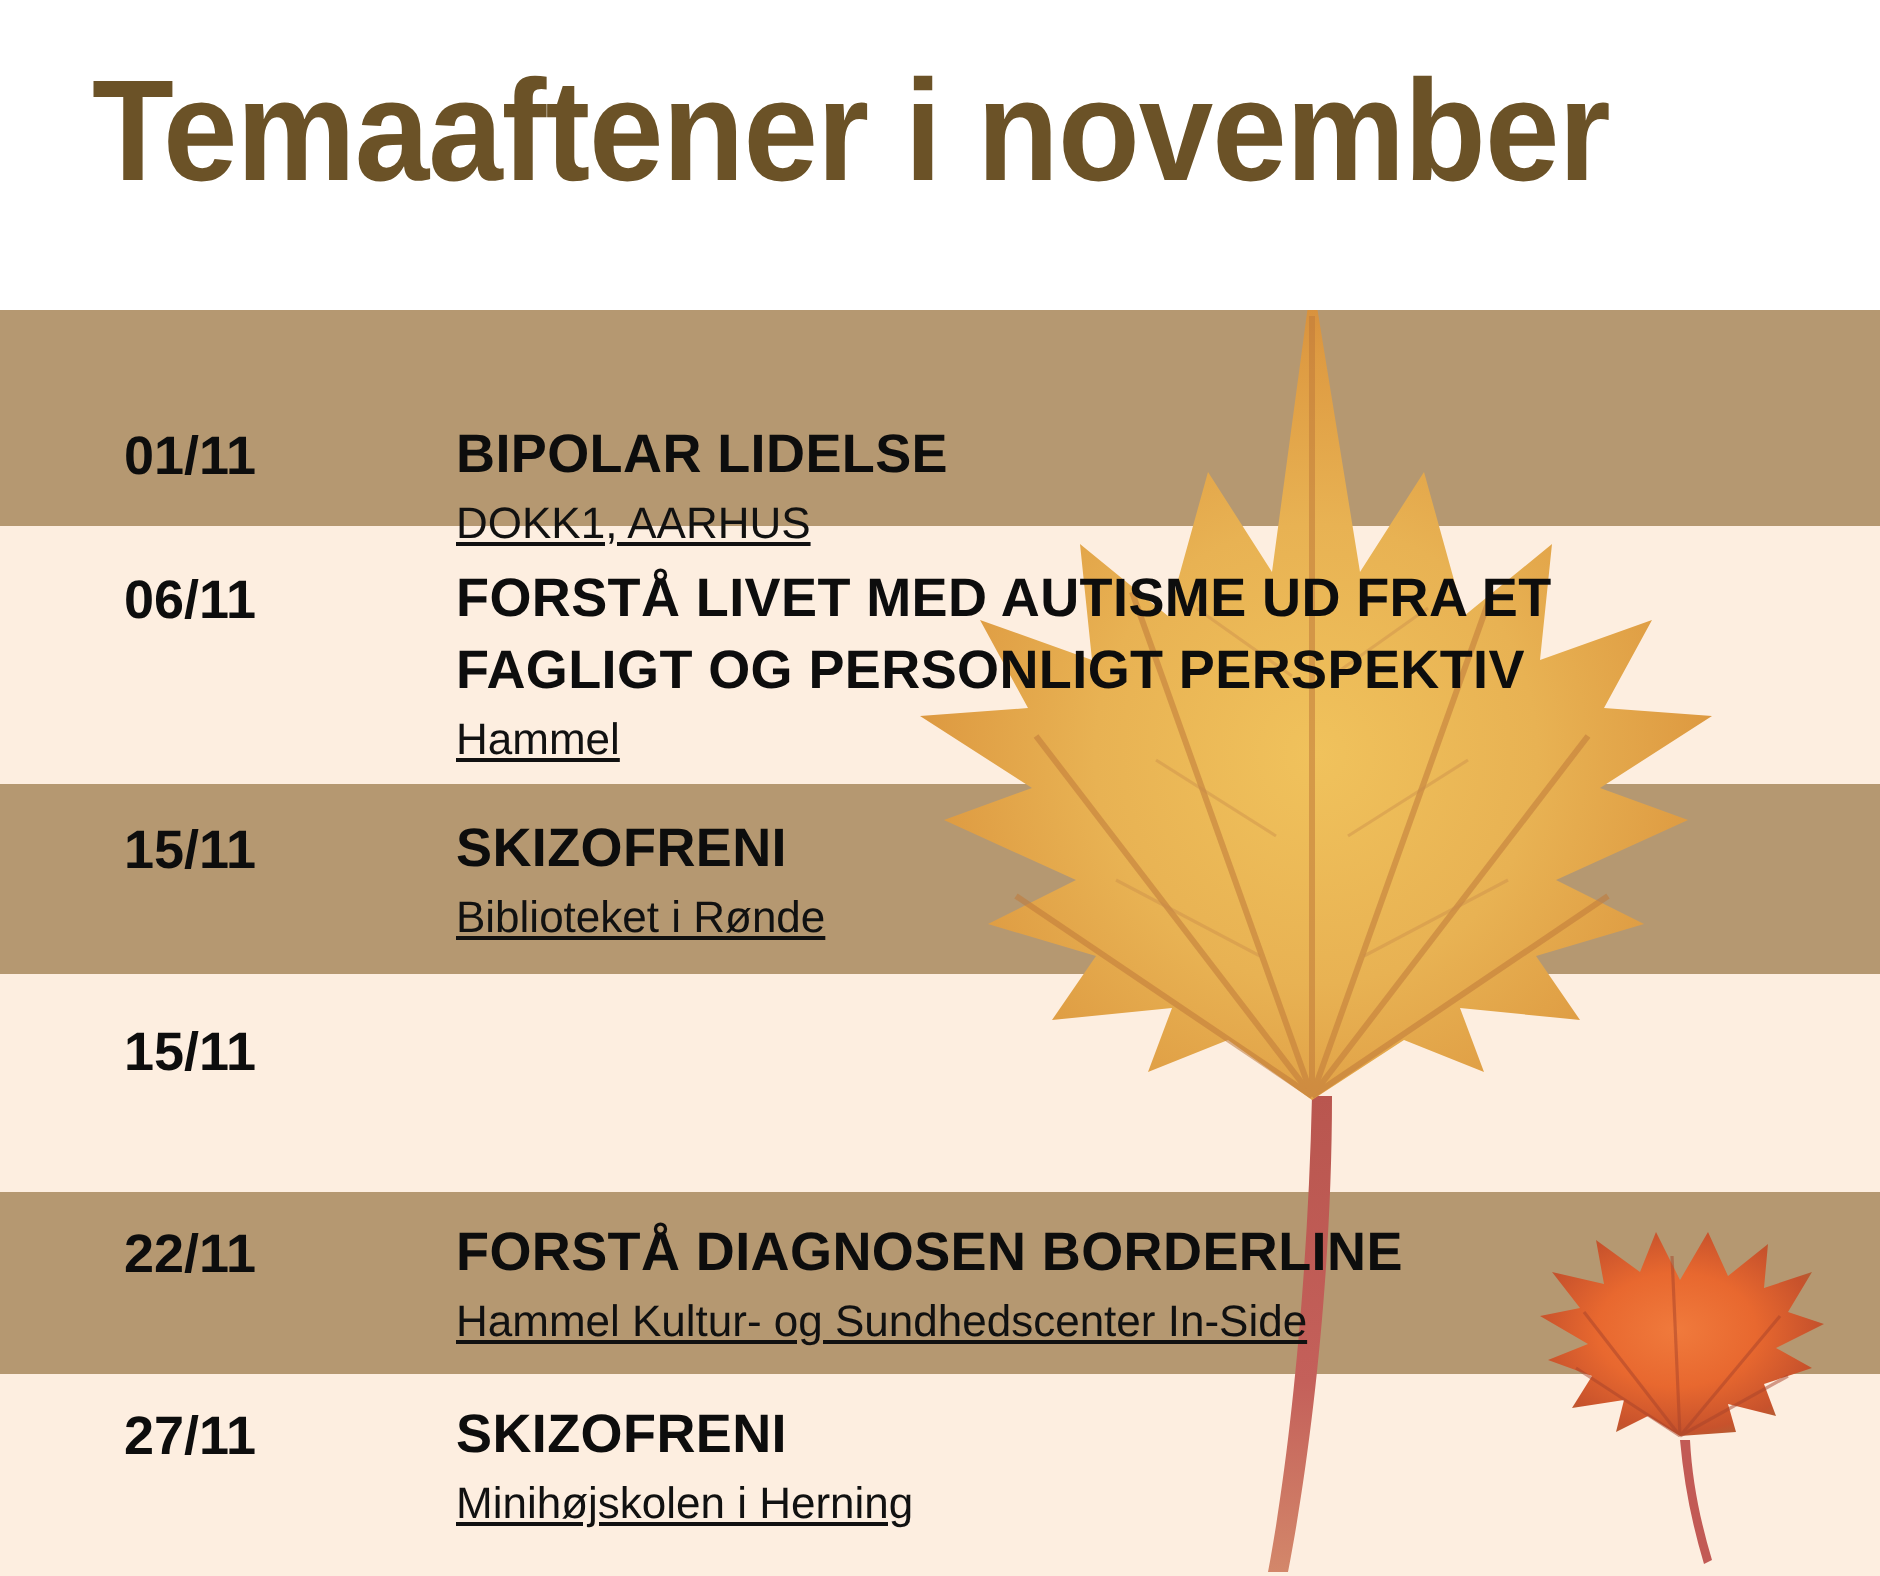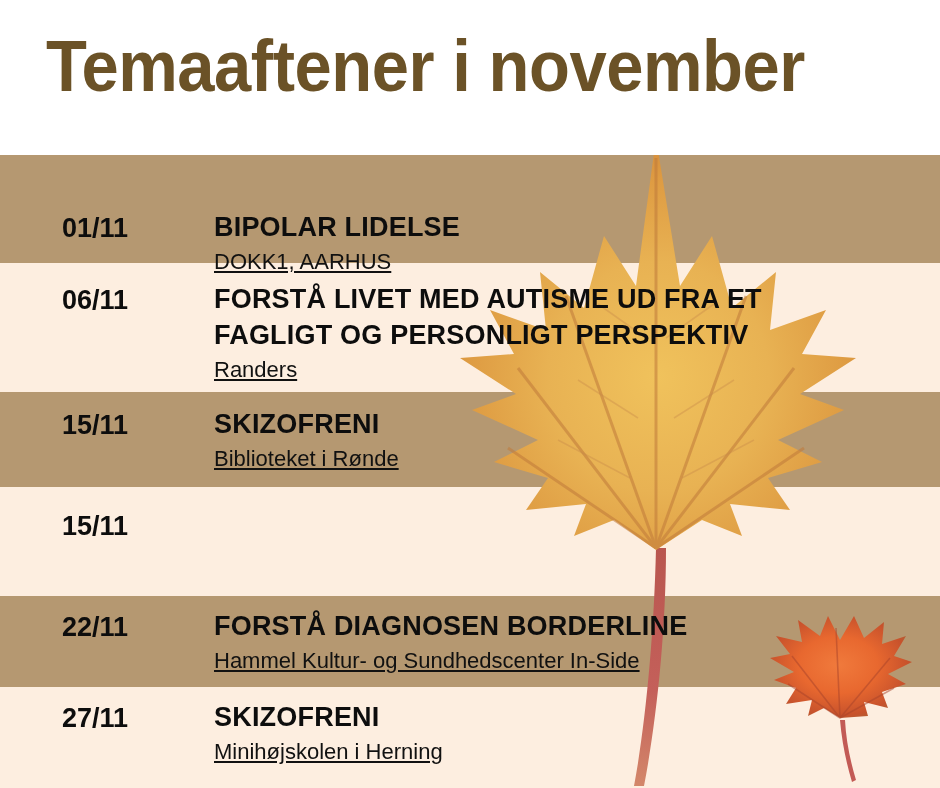--- a/index.html
+++ b/index.html
@@ -110,21 +110,21 @@
     position: absolute;
     left: 62px;
     font-size: 27px;
     font-weight: 700;
     color: #0d0d0d;
     letter-spacing: 0px;
     white-space: nowrap;
   }
   .row-body {
     position: absolute;
-    left: 214px;
+    left: 228px;
     width: 700px;
   }
   .row-title {
     font-size: 27px;
     font-weight: 700;
     color: #0d0d0d;
     line-height: 36px;
     letter-spacing: 0.2px;
     white-space: pre-line;
   }
@@ -236,21 +236,21 @@
         <div class="row-title">BIPOLAR LIDELSE</div>
         <div class="row-venue">DOKK1, AARHUS</div>
       </div>
     </div>
 
     <div class="row" style="top:263px;height:129px;">
       <div class="row-date" style="top:22px;">06/11</div>
       <div class="row-body" style="top:18px;">
         <div class="row-title">FORSTÅ LIVET MED AUTISME UD FRA ET
 FAGLIGT OG PERSONLIGT PERSPEKTIV</div>
-        <div class="row-venue">Randers</div>
+        <div class="row-venue">Hammel</div>
       </div>
     </div>
 
     <div class="row" style="top:392px;height:95px;">
       <div class="row-date" style="top:18px;">15/11</div>
       <div class="row-body" style="top:14px;">
         <div class="row-title">SKIZOFRENI</div>
         <div class="row-venue">Biblioteket i Rønde</div>
       </div>
     </div>

